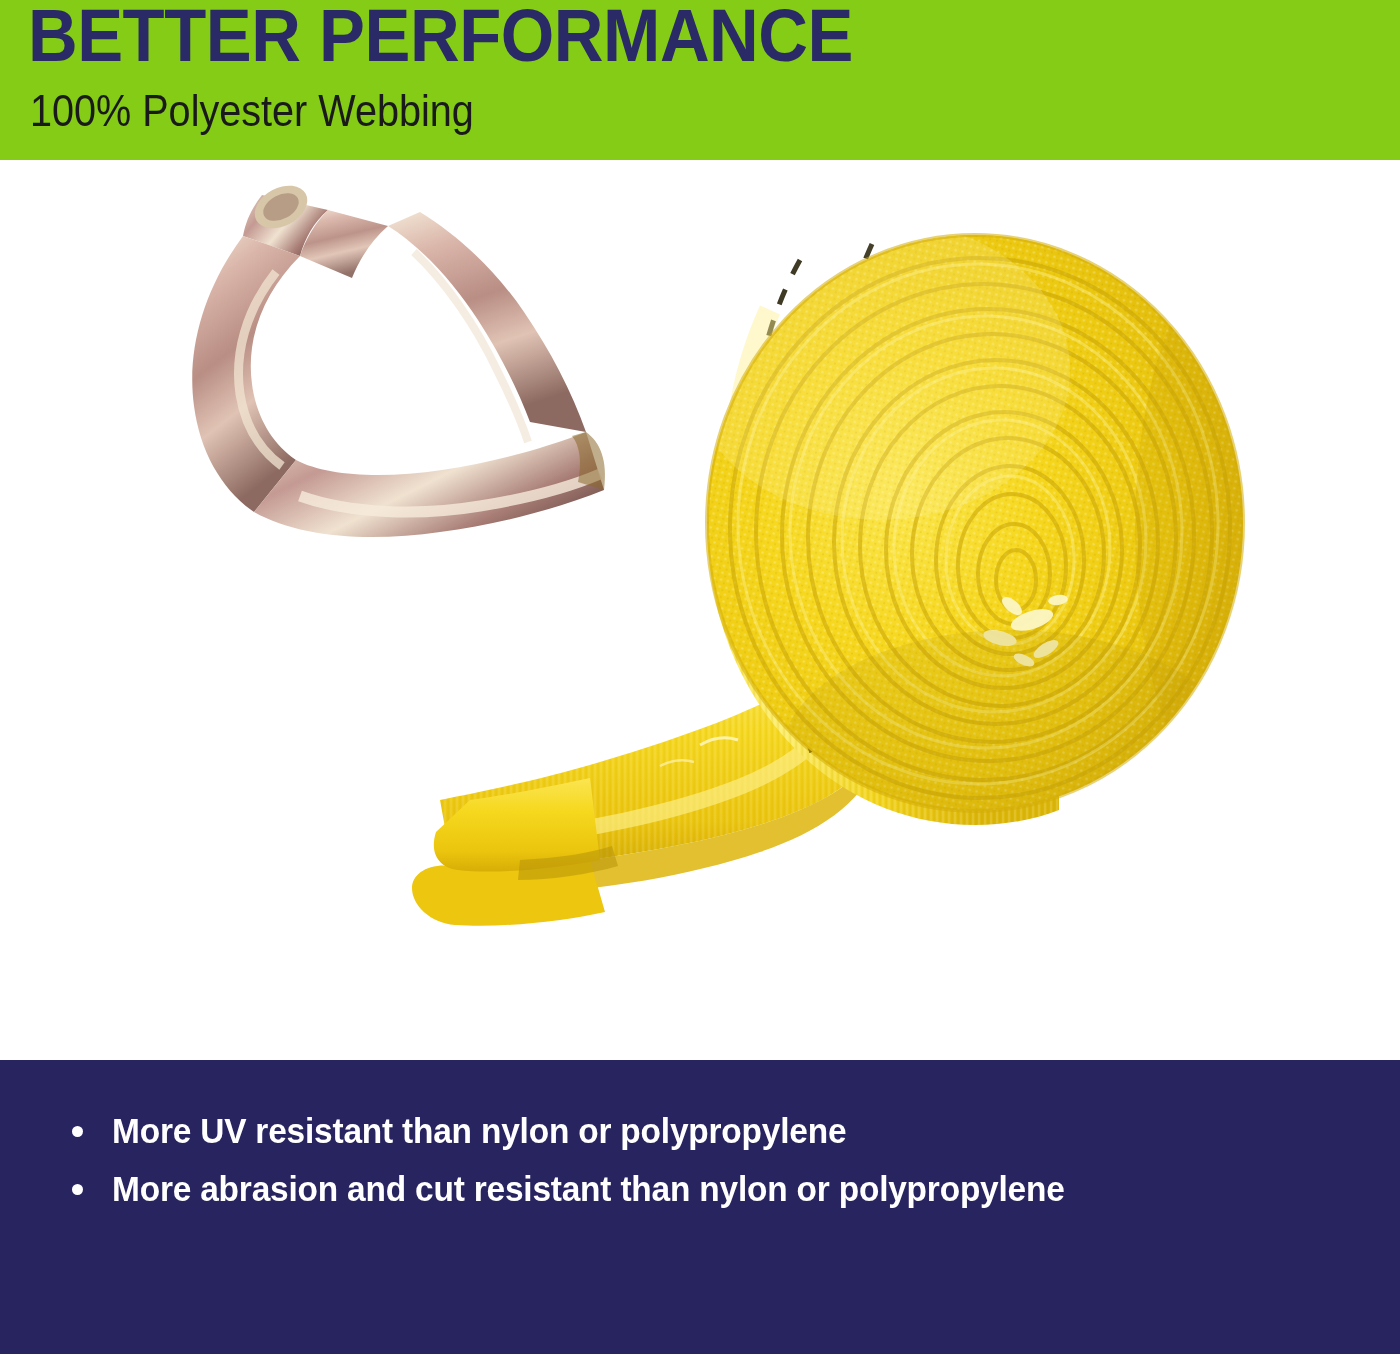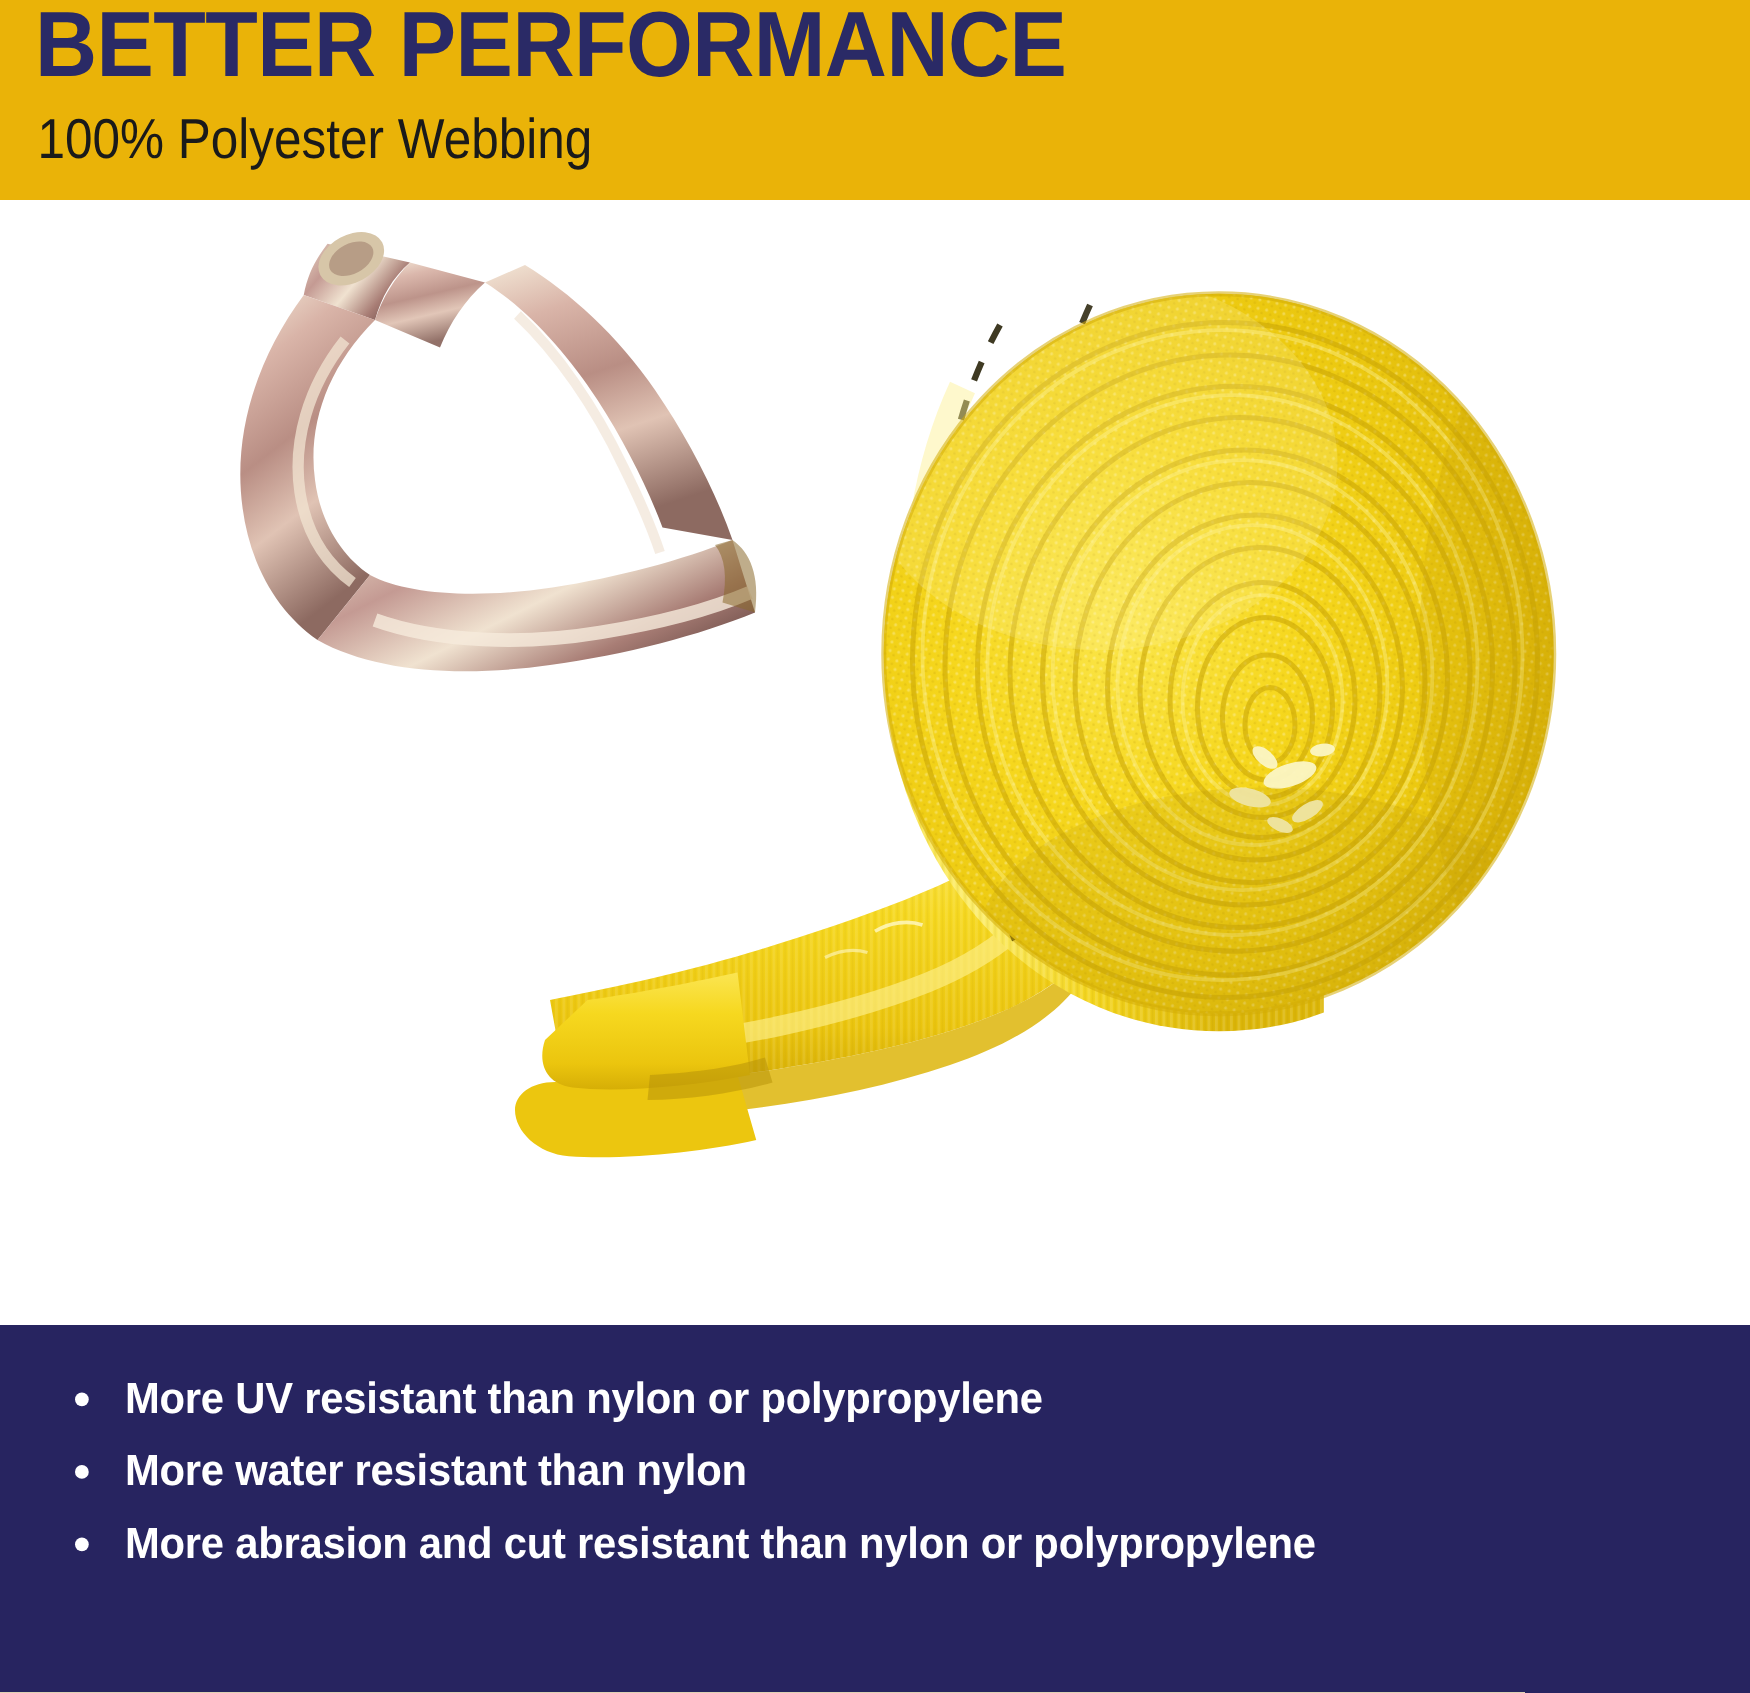--- a/index.html
+++ b/index.html
@@ -8,21 +8,21 @@
     background: #ffffff;
   }
   body {
     font-family: "Liberation Sans", sans-serif;
   }
 
   .infographic {
     position: relative;
     width: 1400px;
     height: 1354px;
-    background: #eab308;
+    background: #84cc16;
     overflow: hidden;
   }
 
   
   .header {
     position: absolute;
     left: 0;
     top: 0;
     width: 1400px;
     padding: 0;
@@ -77,21 +77,21 @@
     left: 0;
     top: 1060px;
     width: 1400px;
     height: 294px;
     background: #272460;
     box-sizing: border-box;
     padding: 30px 0 0 0;
   }
   .bullet-list {
     list-style: none;
-    margin: 0;
+    margin: 12px;
     padding: 0;
   }
   .bullet-item {
     position: relative;
     margin: 0;
     padding: 0 20px 0 100px;
     height: 58px;
     line-height: 58px;
     color: #ffffff;
     font-family: "Liberation Sans", sans-serif;
@@ -327,22 +327,18 @@
   </div>
 
   <div class="bullet-panel">
     <ul class="bullet-list">
       <li class="bullet-item">
         <span class="dot"></span>
         <span class="btext">More UV resistant than nylon or polypropylene</span>
       </li>
       <li class="bullet-item">
         <span class="dot"></span>
-        <span class="btext">More water resistant than nylon</span>
-      </li>
-      <li class="bullet-item">
-        <span class="dot"></span>
         <span class="btext">More abrasion and cut resistant than nylon or polypropylene</span>
       </li>
     </ul>
   </div>
 
 </div>
 
 </body></html>

